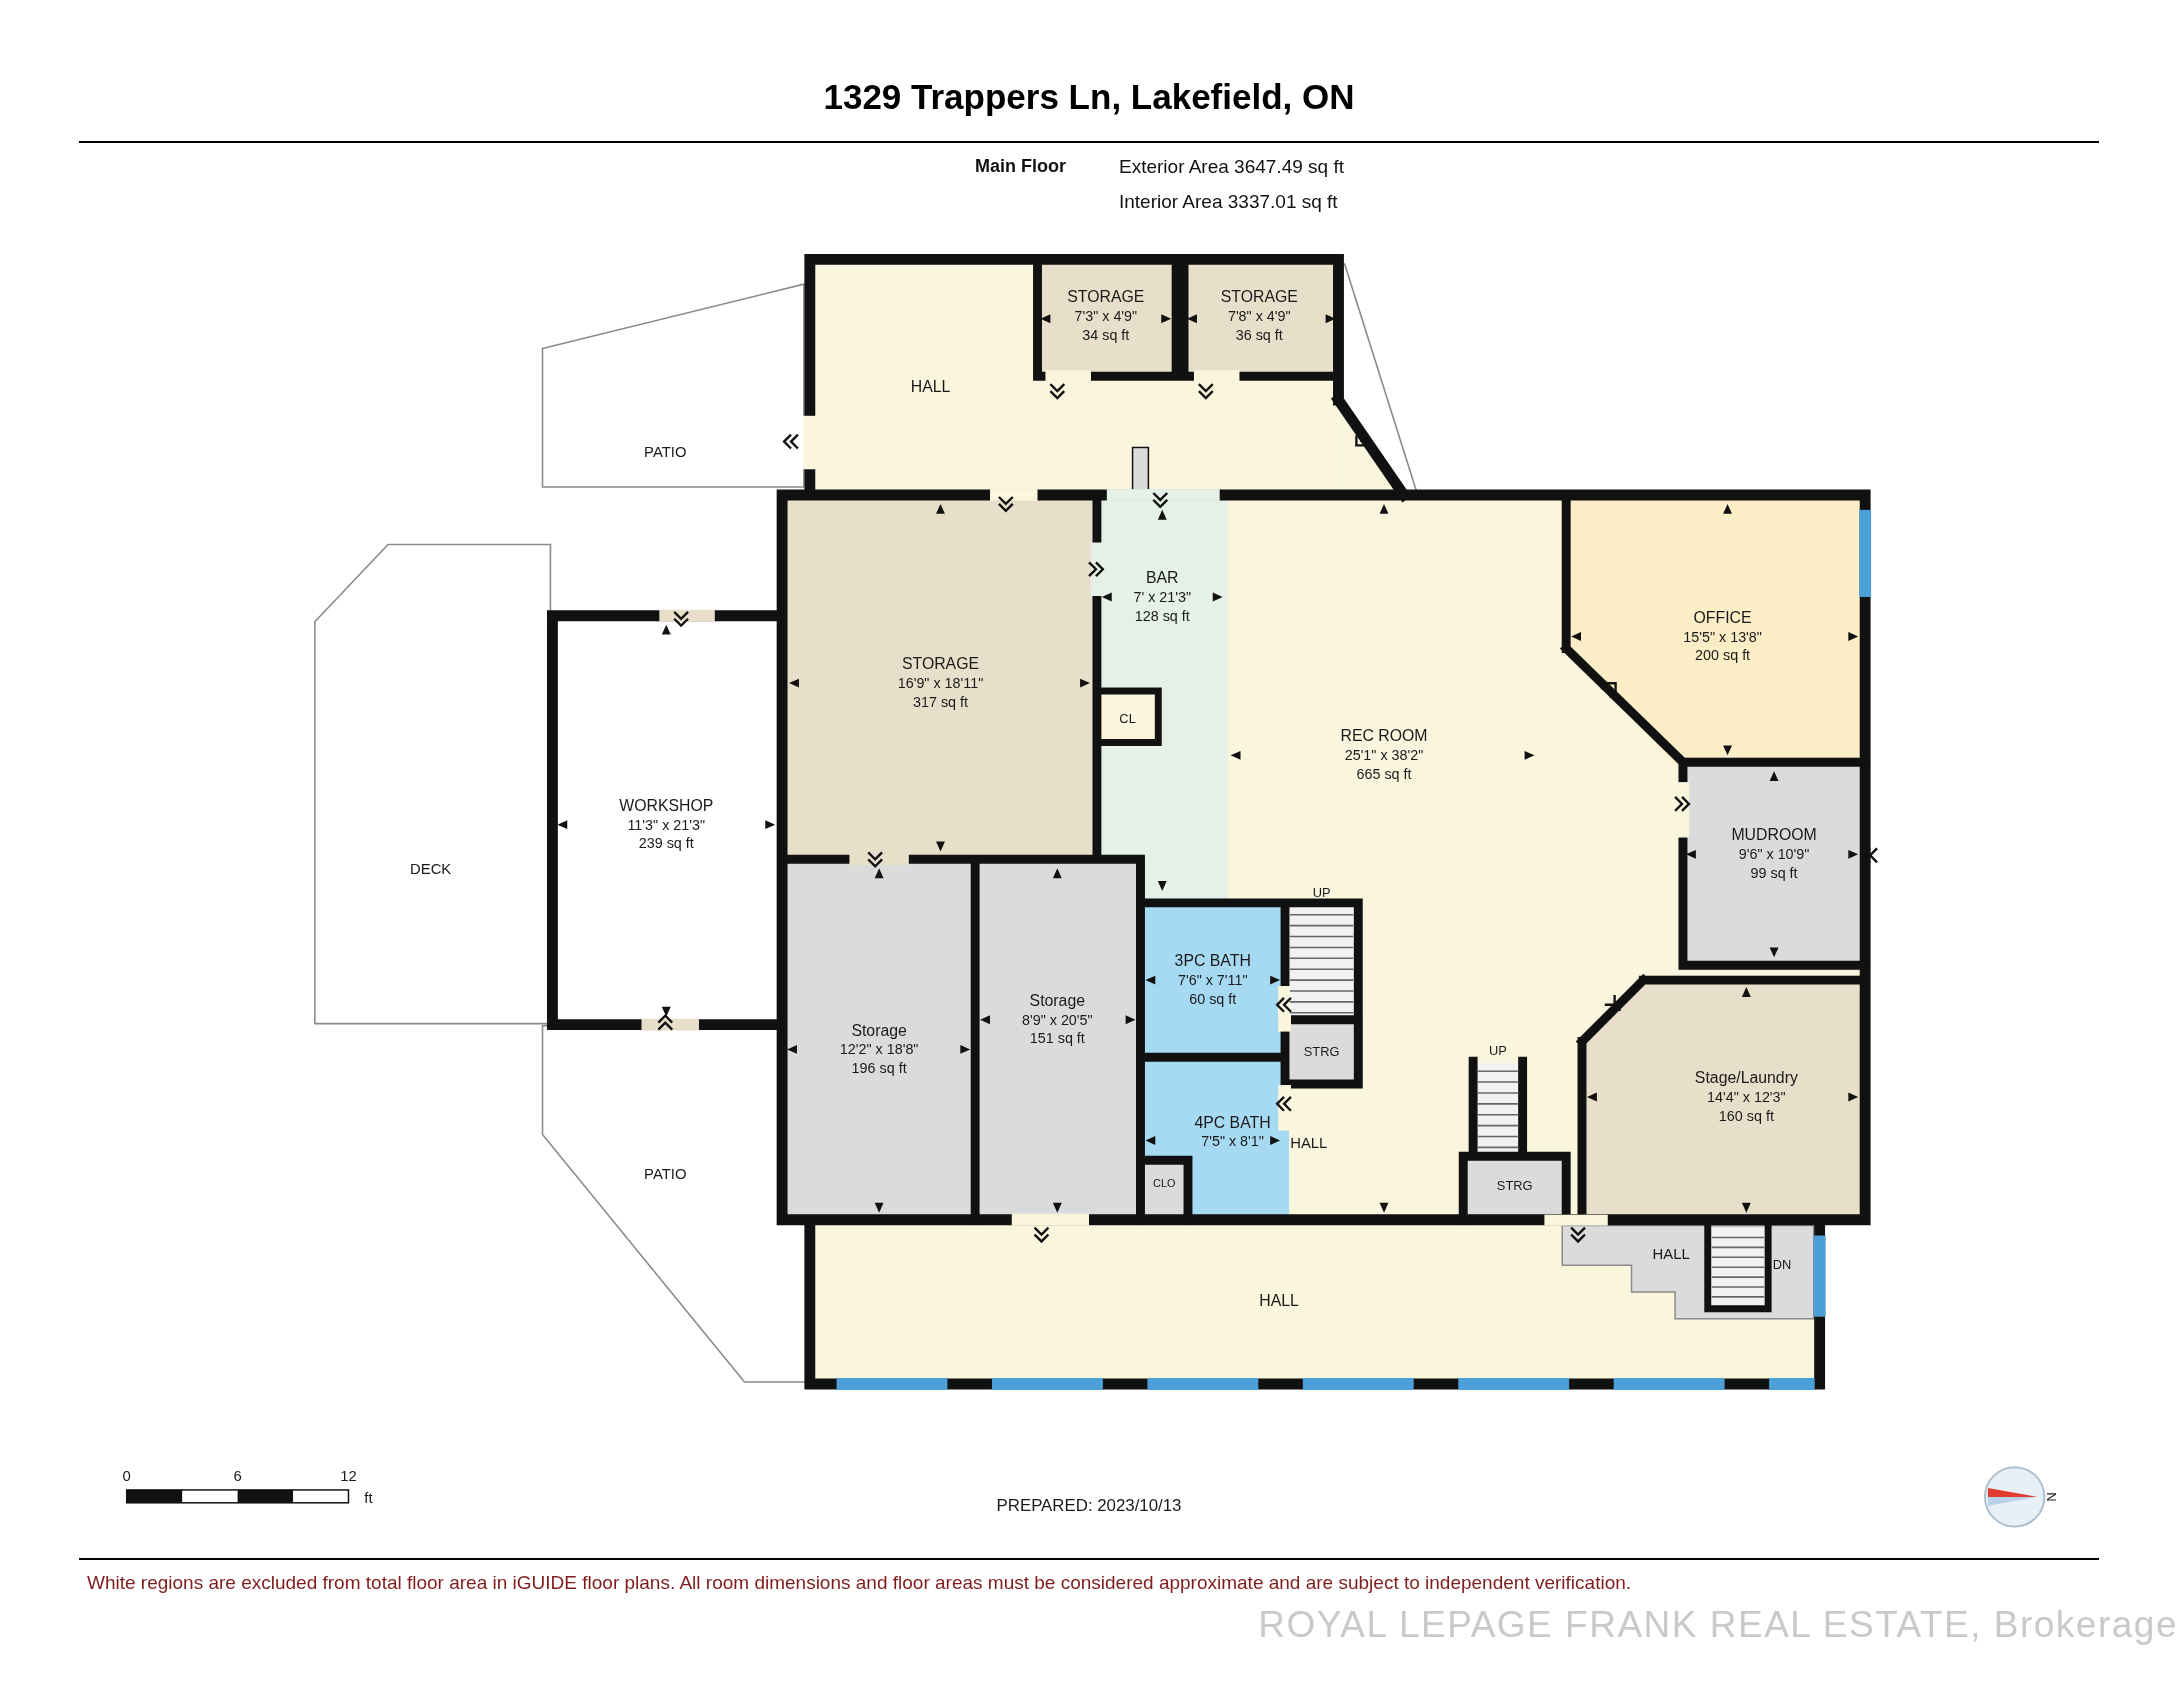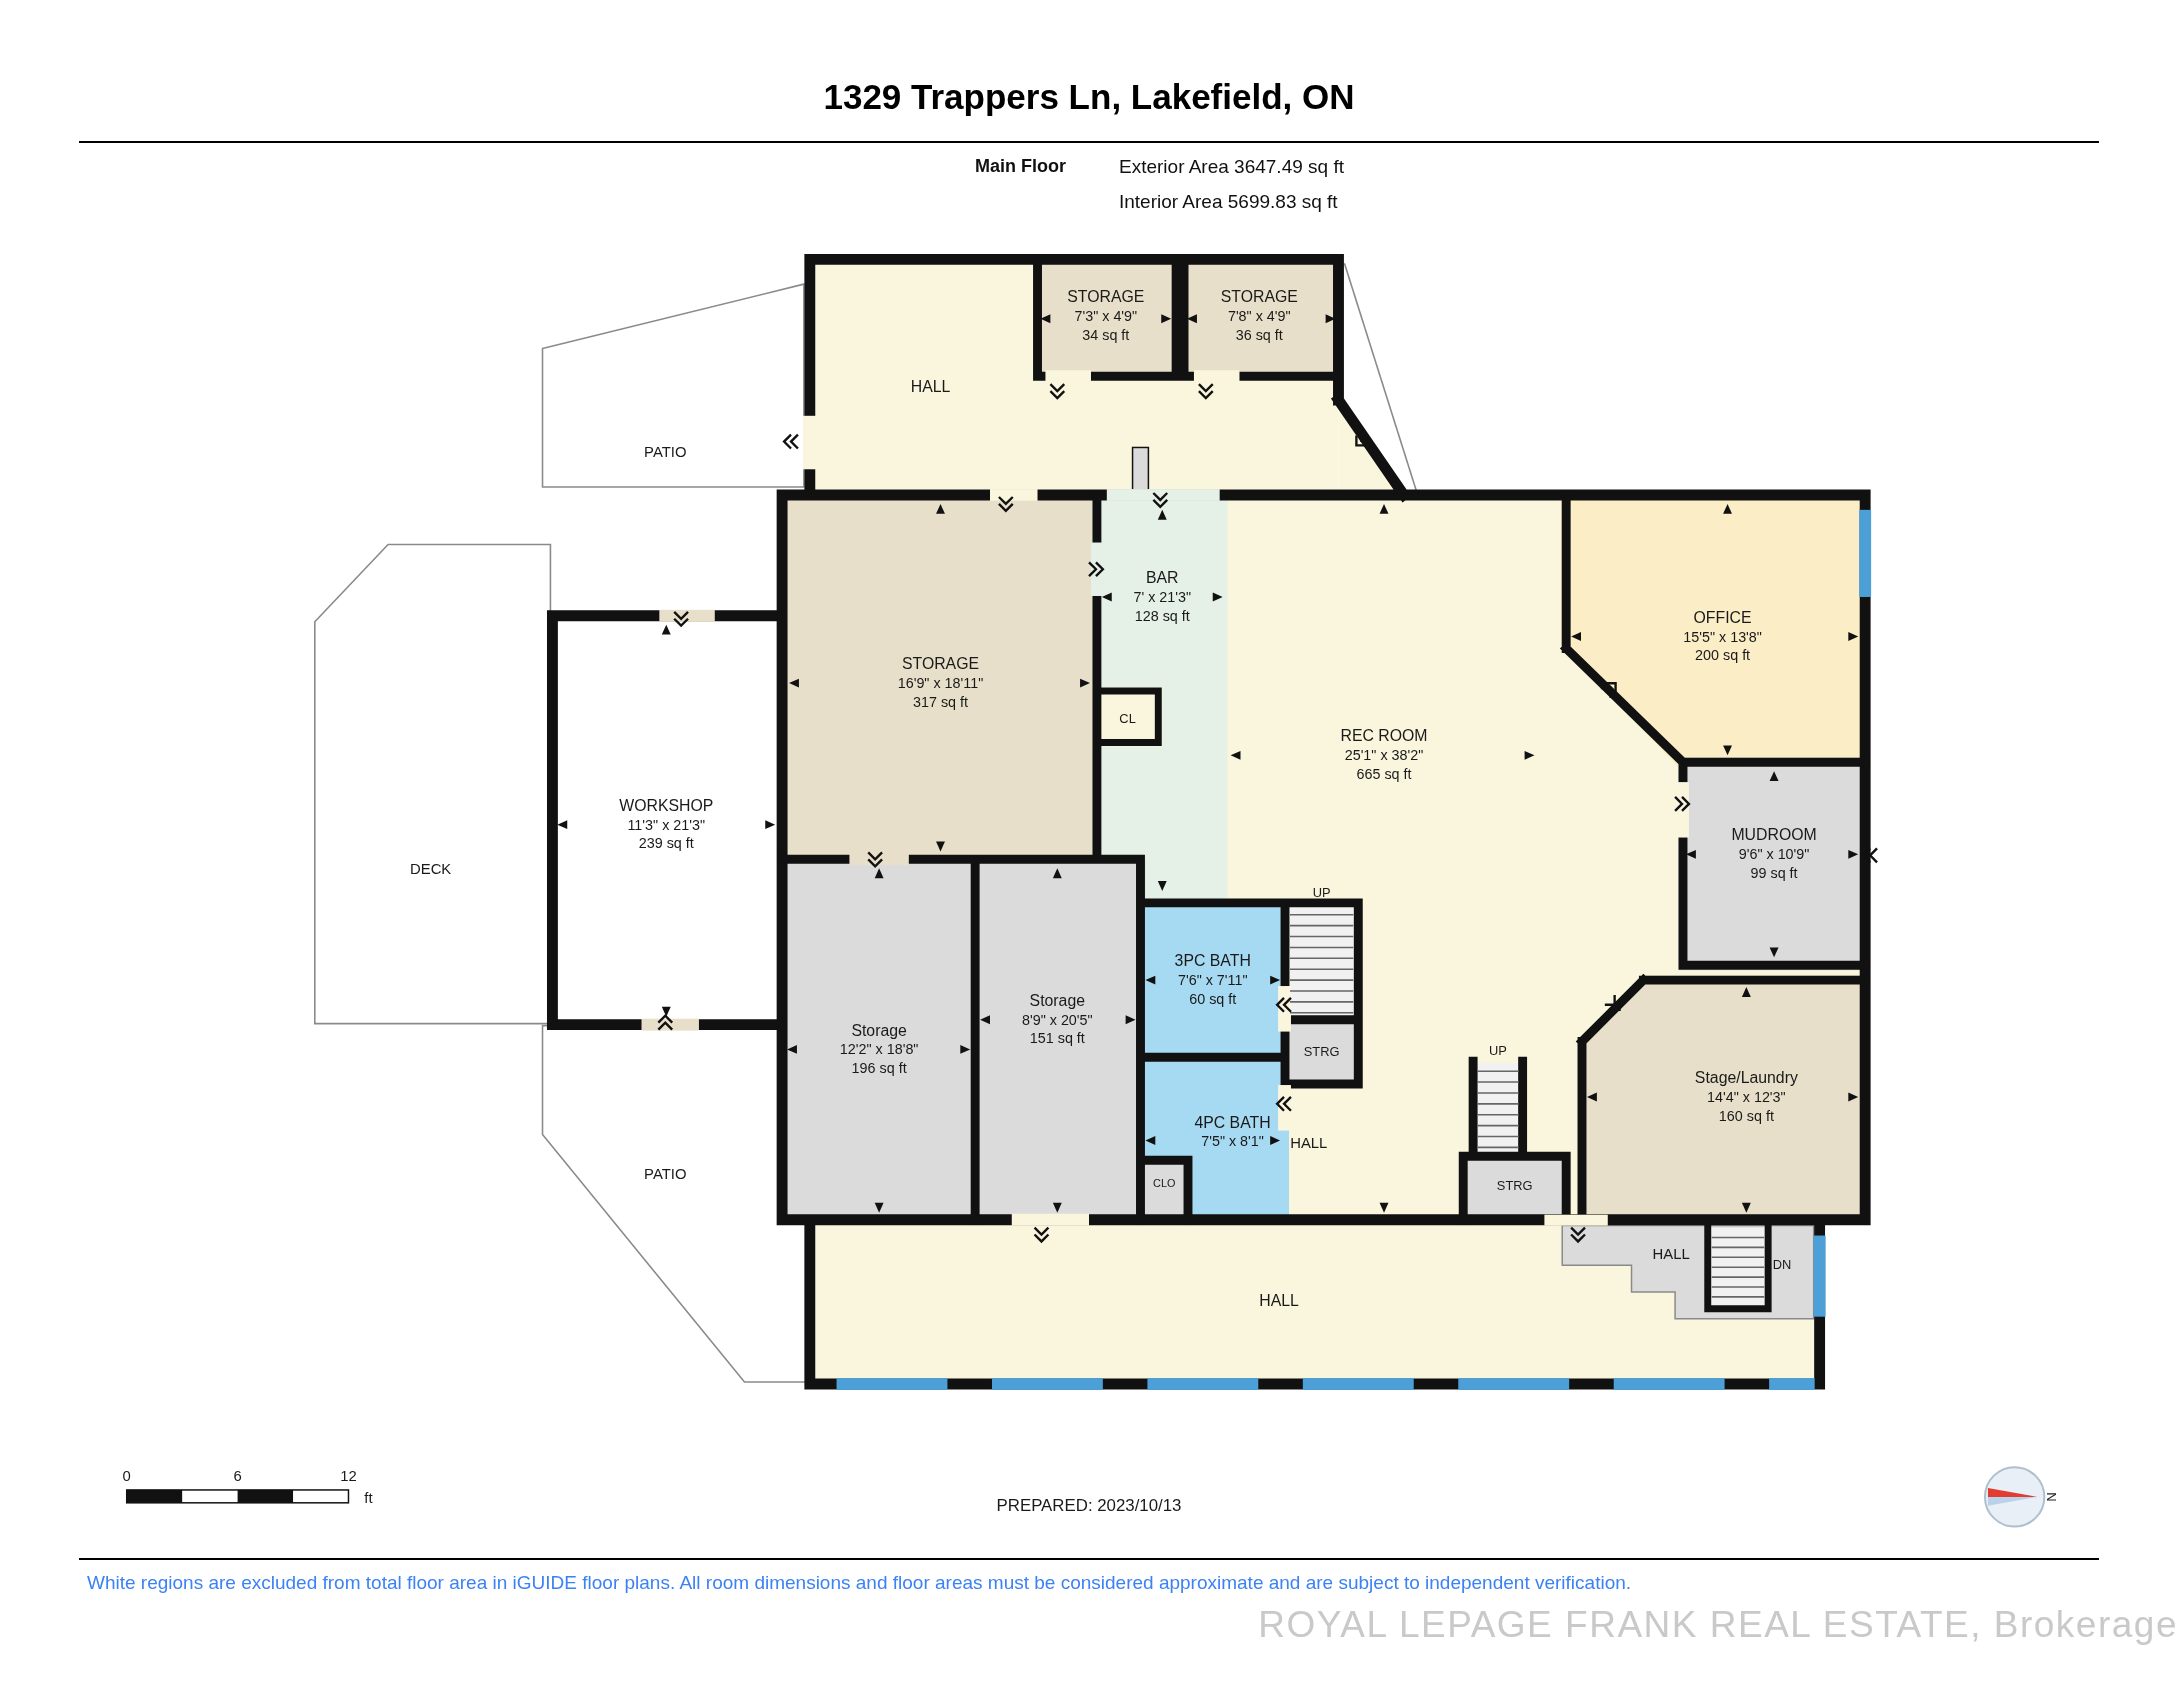--- a/index.html
+++ b/index.html
@@ -6,21 +6,21 @@
   html,body{background:#ffffff}
   body{font-family:"Liberation Sans",sans-serif;color:#111}
   .page{position:relative;width:2178px;height:1667px;background:#fff;overflow:hidden}
   .page-title{position:absolute;top:77px;left:0;width:100%;text-align:center;font-size:35px;font-weight:700;color:#000}
   .title-rule{position:absolute;left:79px;top:141px;width:2020px;height:2px;background:#000}
   .floor-label{position:absolute;left:975px;top:156px;font-size:18px;font-weight:700}
   .area-ext{position:absolute;left:1119px;top:156px;font-size:19px}
   .area-int{position:absolute;left:1119px;top:191px;font-size:19px}
   svg.plan{position:absolute;left:0;top:0}
   .footer-rule{position:absolute;left:79px;top:1558px;width:2020px;height:2px;background:#000}
-  .disclaimer{position:absolute;left:87px;top:1572px;font-size:19px;color:#3b82f6}
+  .disclaimer{position:absolute;left:87px;top:1572px;font-size:19px;color:#7f1d1d}
   .watermark{position:absolute;left:0;top:1604px;width:100%;text-align:right;font-size:37px;letter-spacing:1.5px;color:var(--c-watermark,#c9c9c9)}
   
   .wall{fill:none;stroke:var(--c-wall,#111);stroke-linecap:square}
   .w11{stroke-width:11}.w9{stroke-width:9}.w7{stroke-width:7}
   .outline{fill:#ffffff;stroke:var(--c-outline,#8a8a8a);stroke-width:1.6}
   .f-cream{fill:var(--c-cream,#faf6de)} .f-tan{fill:var(--c-tan,#e7dfc9)}
   .f-gray{fill:var(--c-gray,#dbdbdb)} .f-mint{fill:var(--c-mint,#e5f0e6)}
   .f-peach{fill:var(--c-peach,#fbedc6)} .f-bath{fill:var(--c-bath,#a6daf2)}
   .f-win{fill:var(--c-window,#4c9fd7)} .f-stair{fill:#f1f1f1}
   .treads{stroke:#666;stroke-width:1.6;fill:none}
@@ -38,21 +38,21 @@
 </style>
 </head>
 <body>
 
 <div class="page">
 
   <div class="page-title">1329 Trappers Ln, Lakefield, ON</div>
   <div class="title-rule"></div>
   <div class="floor-label">Main Floor</div>
   <div class="area-ext">Exterior Area 3647.49 sq ft</div>
-  <div class="area-int">Interior Area 5699.83 sq ft</div>
+  <div class="area-int">Interior Area 3337.01 sq ft</div>
 
   <svg class="plan" width="2178" height="1683" viewBox="0 0 2200 1700" xmlns="http://www.w3.org/2000/svg">
     <defs>
       <path id="chev" class="chev" d="M0,-7 L7,0 L0,7 M7,-7 L14,0 L7,7"></path>
       <polygon id="tri" class="tri" points="-5,-4.5 5,0 -5,4.5"></polygon>
     </defs>
 
     <g>
       <polygon class="outline" points="548,352 812,287 812,492 548,492"></polygon>
       <polygon class="outline" points="318,628 392,550 556,550 556,1034 318,1034"></polygon>

